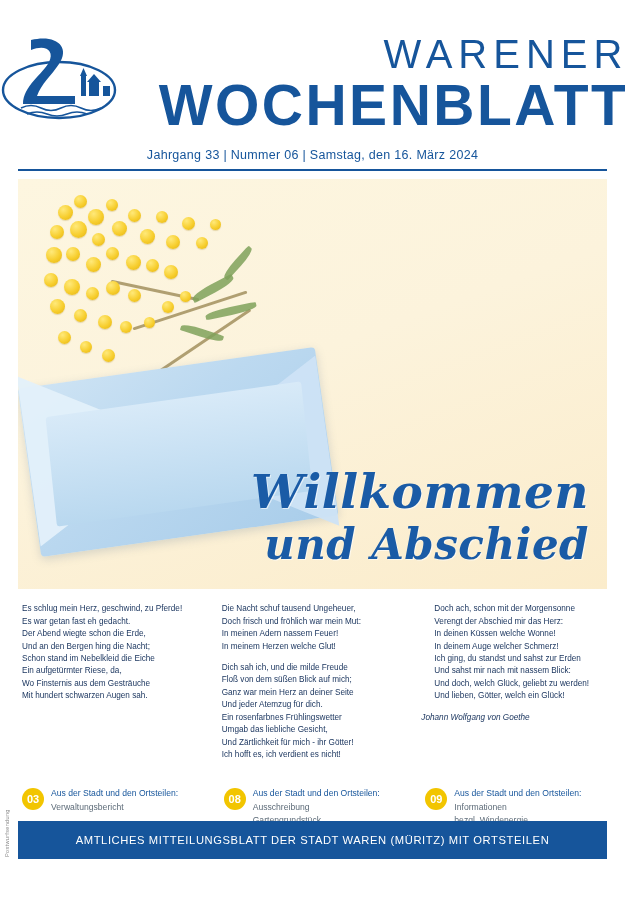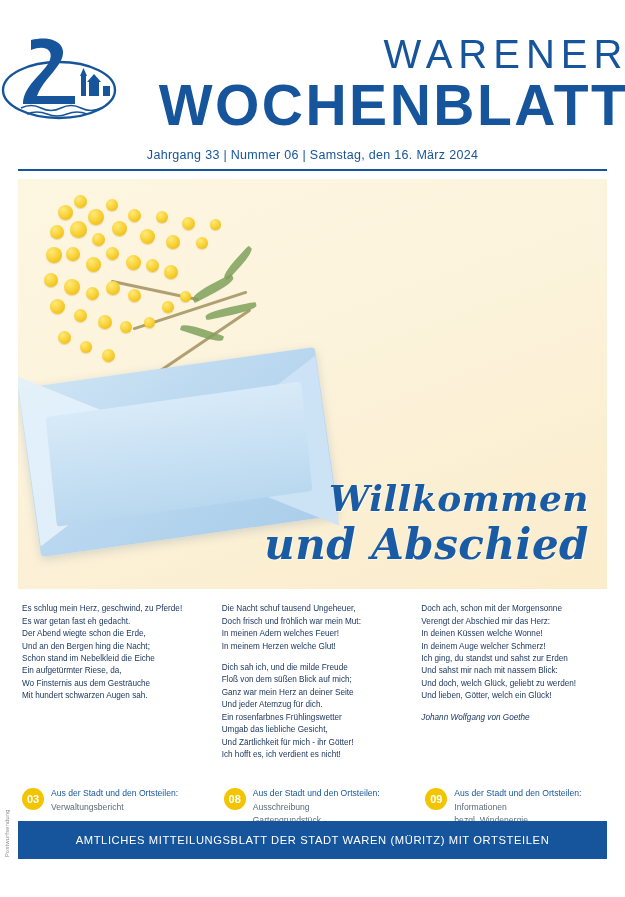--- a/index.html
+++ b/index.html
@@ -158,21 +158,21 @@
     right: 18px;
     bottom: 22px;
     text-align: right;
     color: #1a5ba6;
     font-family: "DejaVu Serif", serif;
     font-style: italic;
     font-weight: bold;
     line-height: 1.02;
     text-shadow: 1px 1px 0 rgba(255,255,255,0.6);
   }
-  .hero-script .l1 { font-size: 36px; display: block; letter-spacing: 0.5px;}
+  .hero-script .l1 { font-size: 47px; display: block; letter-spacing: 0.5px;}
   .hero-script .l2 { font-size: 42px; display: block; margin-top: 8px; letter-spacing: 0.5px;}
 
   
   .poem {
     margin: 14px 22px 0 22px;
     display: flex;
     gap: 18px;
     color: #1b2d4a;
   }
   .poem-col {
@@ -351,33 +351,33 @@
 Der Abend wiegte schon die Erde,
 Und an den Bergen hing die Nacht;
 Schon stand im Nebelkleid die Eiche
 Ein aufgetürmter Riese, da,
 Wo Finsternis aus dem Gesträuche
 Mit hundert schwarzen Augen sah.</p>
     </div>
     <div class="poem-col">
       <p style="white-space:pre-line;">Die Nacht schuf tausend Ungeheuer,
 Doch frisch und fröhlich war mein Mut:
-In meinen Adern welches Feuer!
+In meinen Adern nassem Feuer!
 In meinem Herzen welche Glut!</p>
       <p style="white-space:pre-line;">Dich sah ich, und die milde Freude
 Floß von dem süßen Blick auf mich;
 Ganz war mein Herz an deiner Seite
 Und jeder Atemzug für dich.
 Ein rosenfarbnes Frühlingswetter
 Umgab das liebliche Gesicht,
 Und Zärtlichkeit für mich - ihr Götter!
 Ich hofft es, ich verdient es nicht!</p>
     </div>
     <div class="poem-col">
-      <p style="white-space:pre-line;">Doch ach, schon mit der Morgensonne
+      <p style="white-space:pre-line;margin-left:13px;">Doch ach, schon mit der Morgensonne
 Verengt der Abschied mir das Herz:
 In deinen Küssen welche Wonne!
 In deinem Auge welcher Schmerz!
 Ich ging, du standst und sahst zur Erden
 Und sahst mir nach mit nassem Blick:
 Und doch, welch Glück, geliebt zu werden!
 Und lieben, Götter, welch ein Glück!</p>
       <div class="poem-author">Johann Wolfgang von Goethe</div>
     </div>
   </div>

